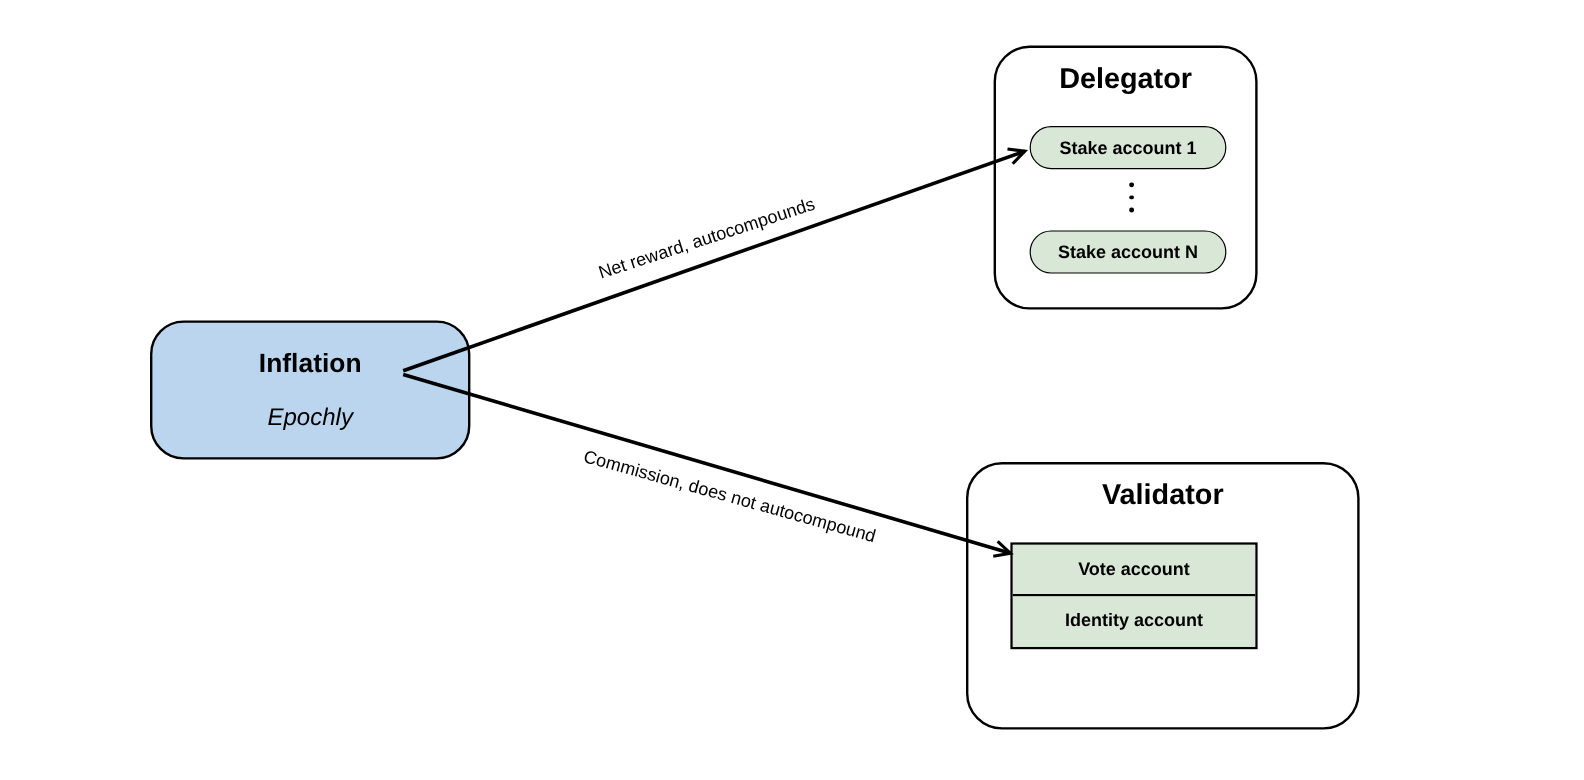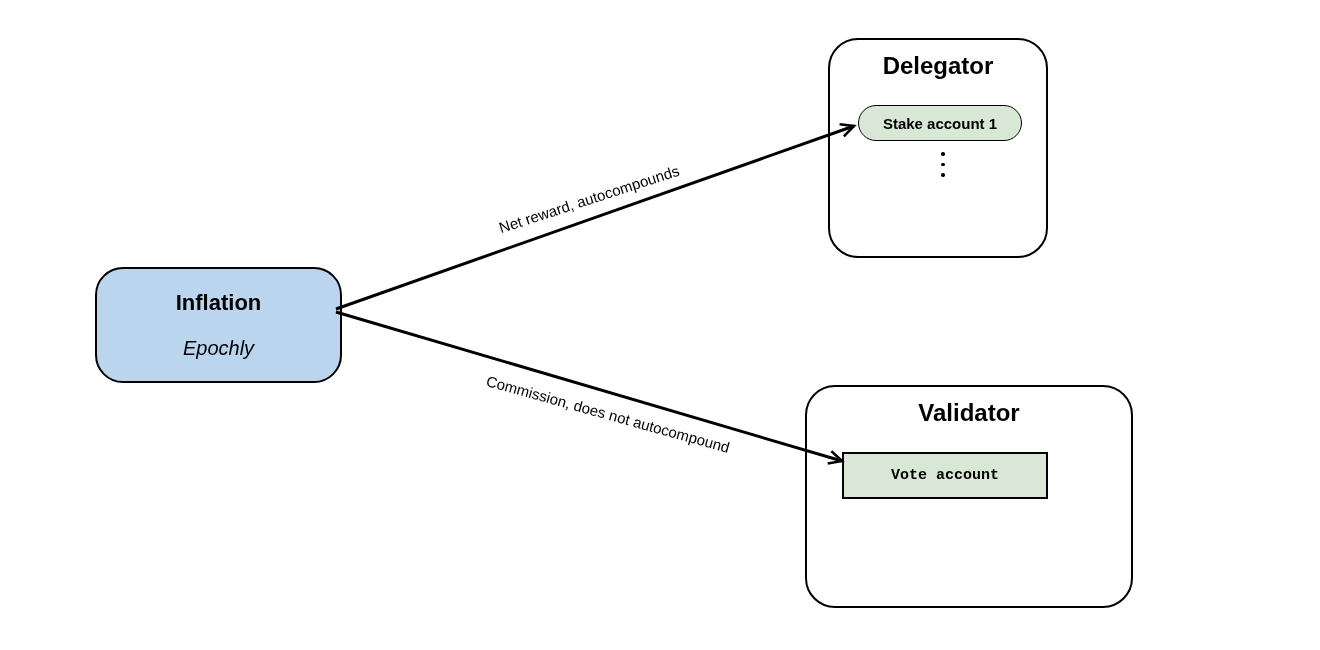--- a/index.html
+++ b/index.html
@@ -20,22 +20,22 @@
     position: absolute;
     left: 0; top: 0;
     width: 1320px;
     height: 650px;
     pointer-events: none;
   }
 
   
   .inflation-node {
     position: absolute;
-    left: 95px; top: 267px;
-    width: 247px; height: 116px;
+    left: 125px; top: 267px;
+    width: 267px; height: 116px;
     background: var(--inflation_fill, #BBD5EE);
     border: 2px solid var(--stroke, #000);
     border-radius: 28px;
     box-sizing: border-box;
     display: flex;
     flex-direction: column;
     align-items: center;
     justify-content: center;
     gap: 24px;
   }
@@ -118,21 +118,20 @@
   .account-row {
     height: 42.5px;
     background: var(--account_fill, #D9E7D6);
     display: flex;
     align-items: center;
     justify-content: center;
     font-size: 15px;
     font-weight: bold;
     border-bottom: 2px solid var(--stroke, #000);
     box-sizing: border-box;
-    font-family: Liberation Mono, monospace;
   }
   .account-row:last-child { border-bottom: none; }
 
   
   .edge-label {
     position: absolute;
     white-space: nowrap;
     font-size: 15px;
     color: #000;
   }
@@ -156,26 +155,28 @@
   </div>
 
   <div class="group-box delegator">
     <div class="group-title">Delegator</div>
     <div class="stake-pill first">Stake account 1</div>
     <div class="ellipsis-dots">
       <div class="dot"></div>
       <div class="dot"></div>
       <div class="dot"></div>
     </div>
+    <div class="stake-pill last">Stake account N</div>
   </div>
 
   <div class="group-box validator">
     <div class="group-title">Validator</div>
     <div class="account-table">
       <div class="account-row">Vote account</div>
+      <div class="account-row">Identity account</div>
     </div>
   </div>
 
   <svg class="edges" viewBox="0 0 1320 650" xmlns="http://www.w3.org/2000/svg">
     <defs>
       <marker id="openArrow" viewBox="0 0 20 20" refX="17" refY="10" markerWidth="20" markerHeight="20" markerUnits="userSpaceOnUse" orient="auto">
         <path d="M4,3.5 L17,10 L4,16.5" fill="none" stroke="#000" stroke-width="2.6"></path>
       </marker>
     </defs>
     <line x1="336" y1="309" x2="854" y2="126" stroke="#000" stroke-width="3" marker-end="url(#openArrow)"></line>

